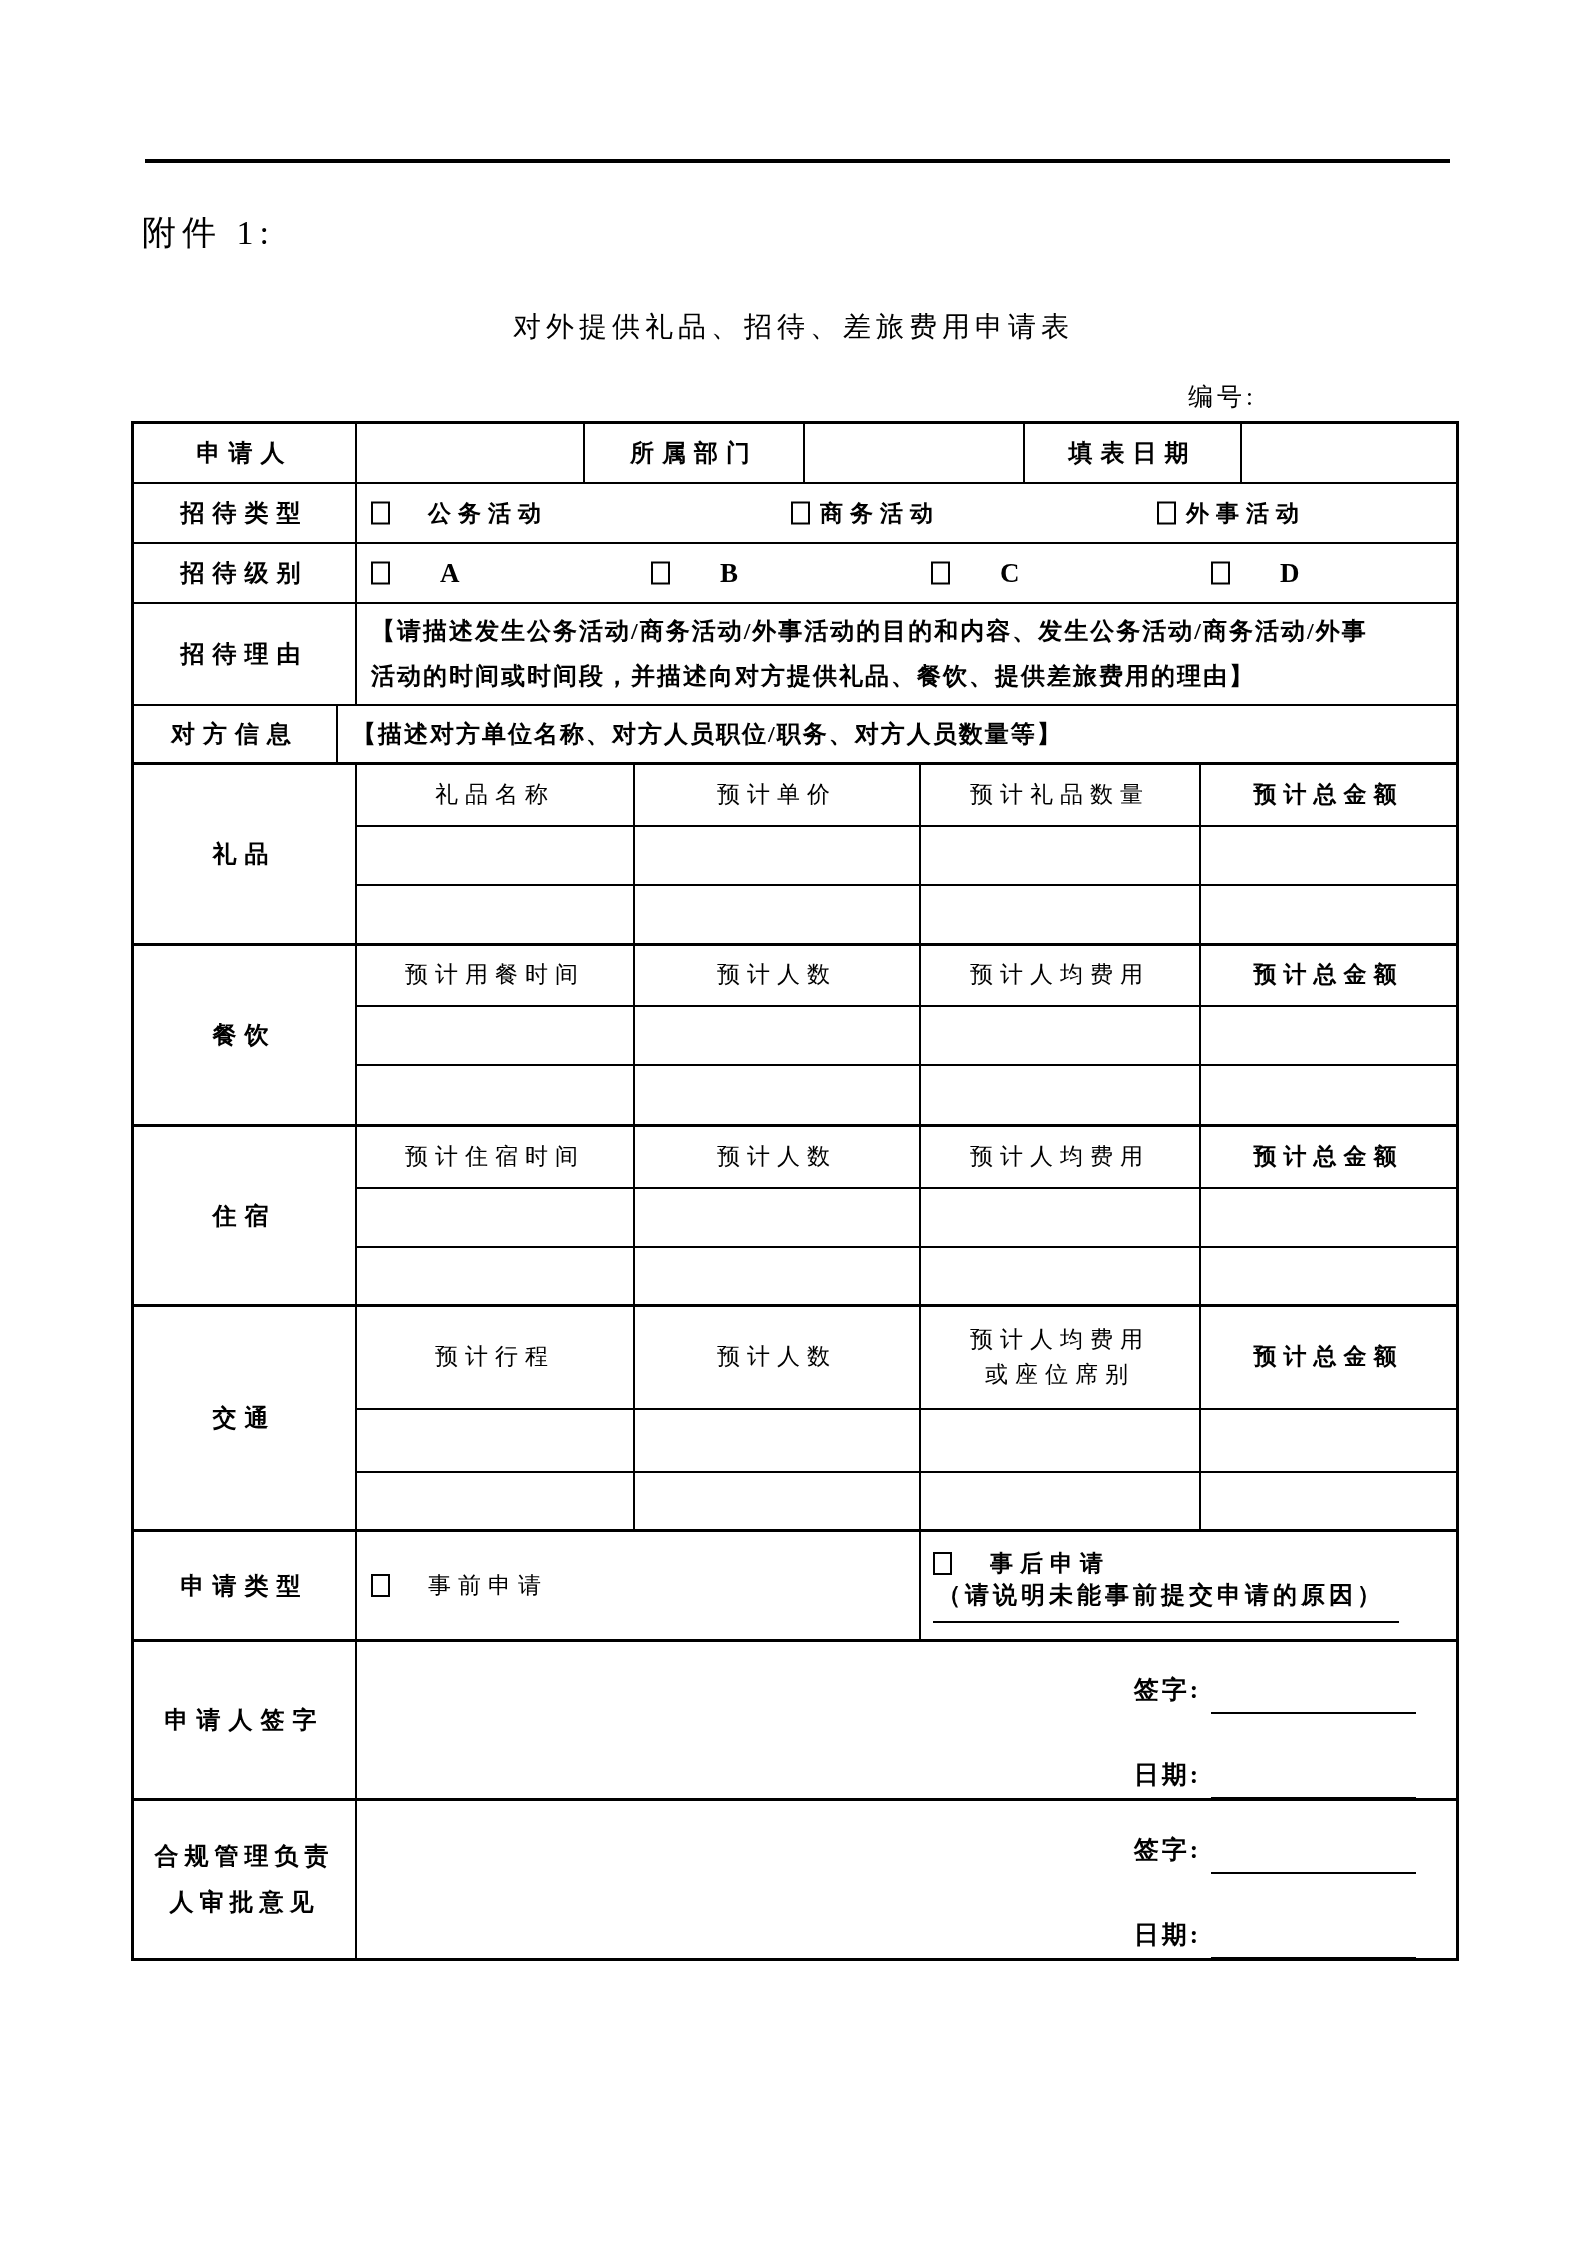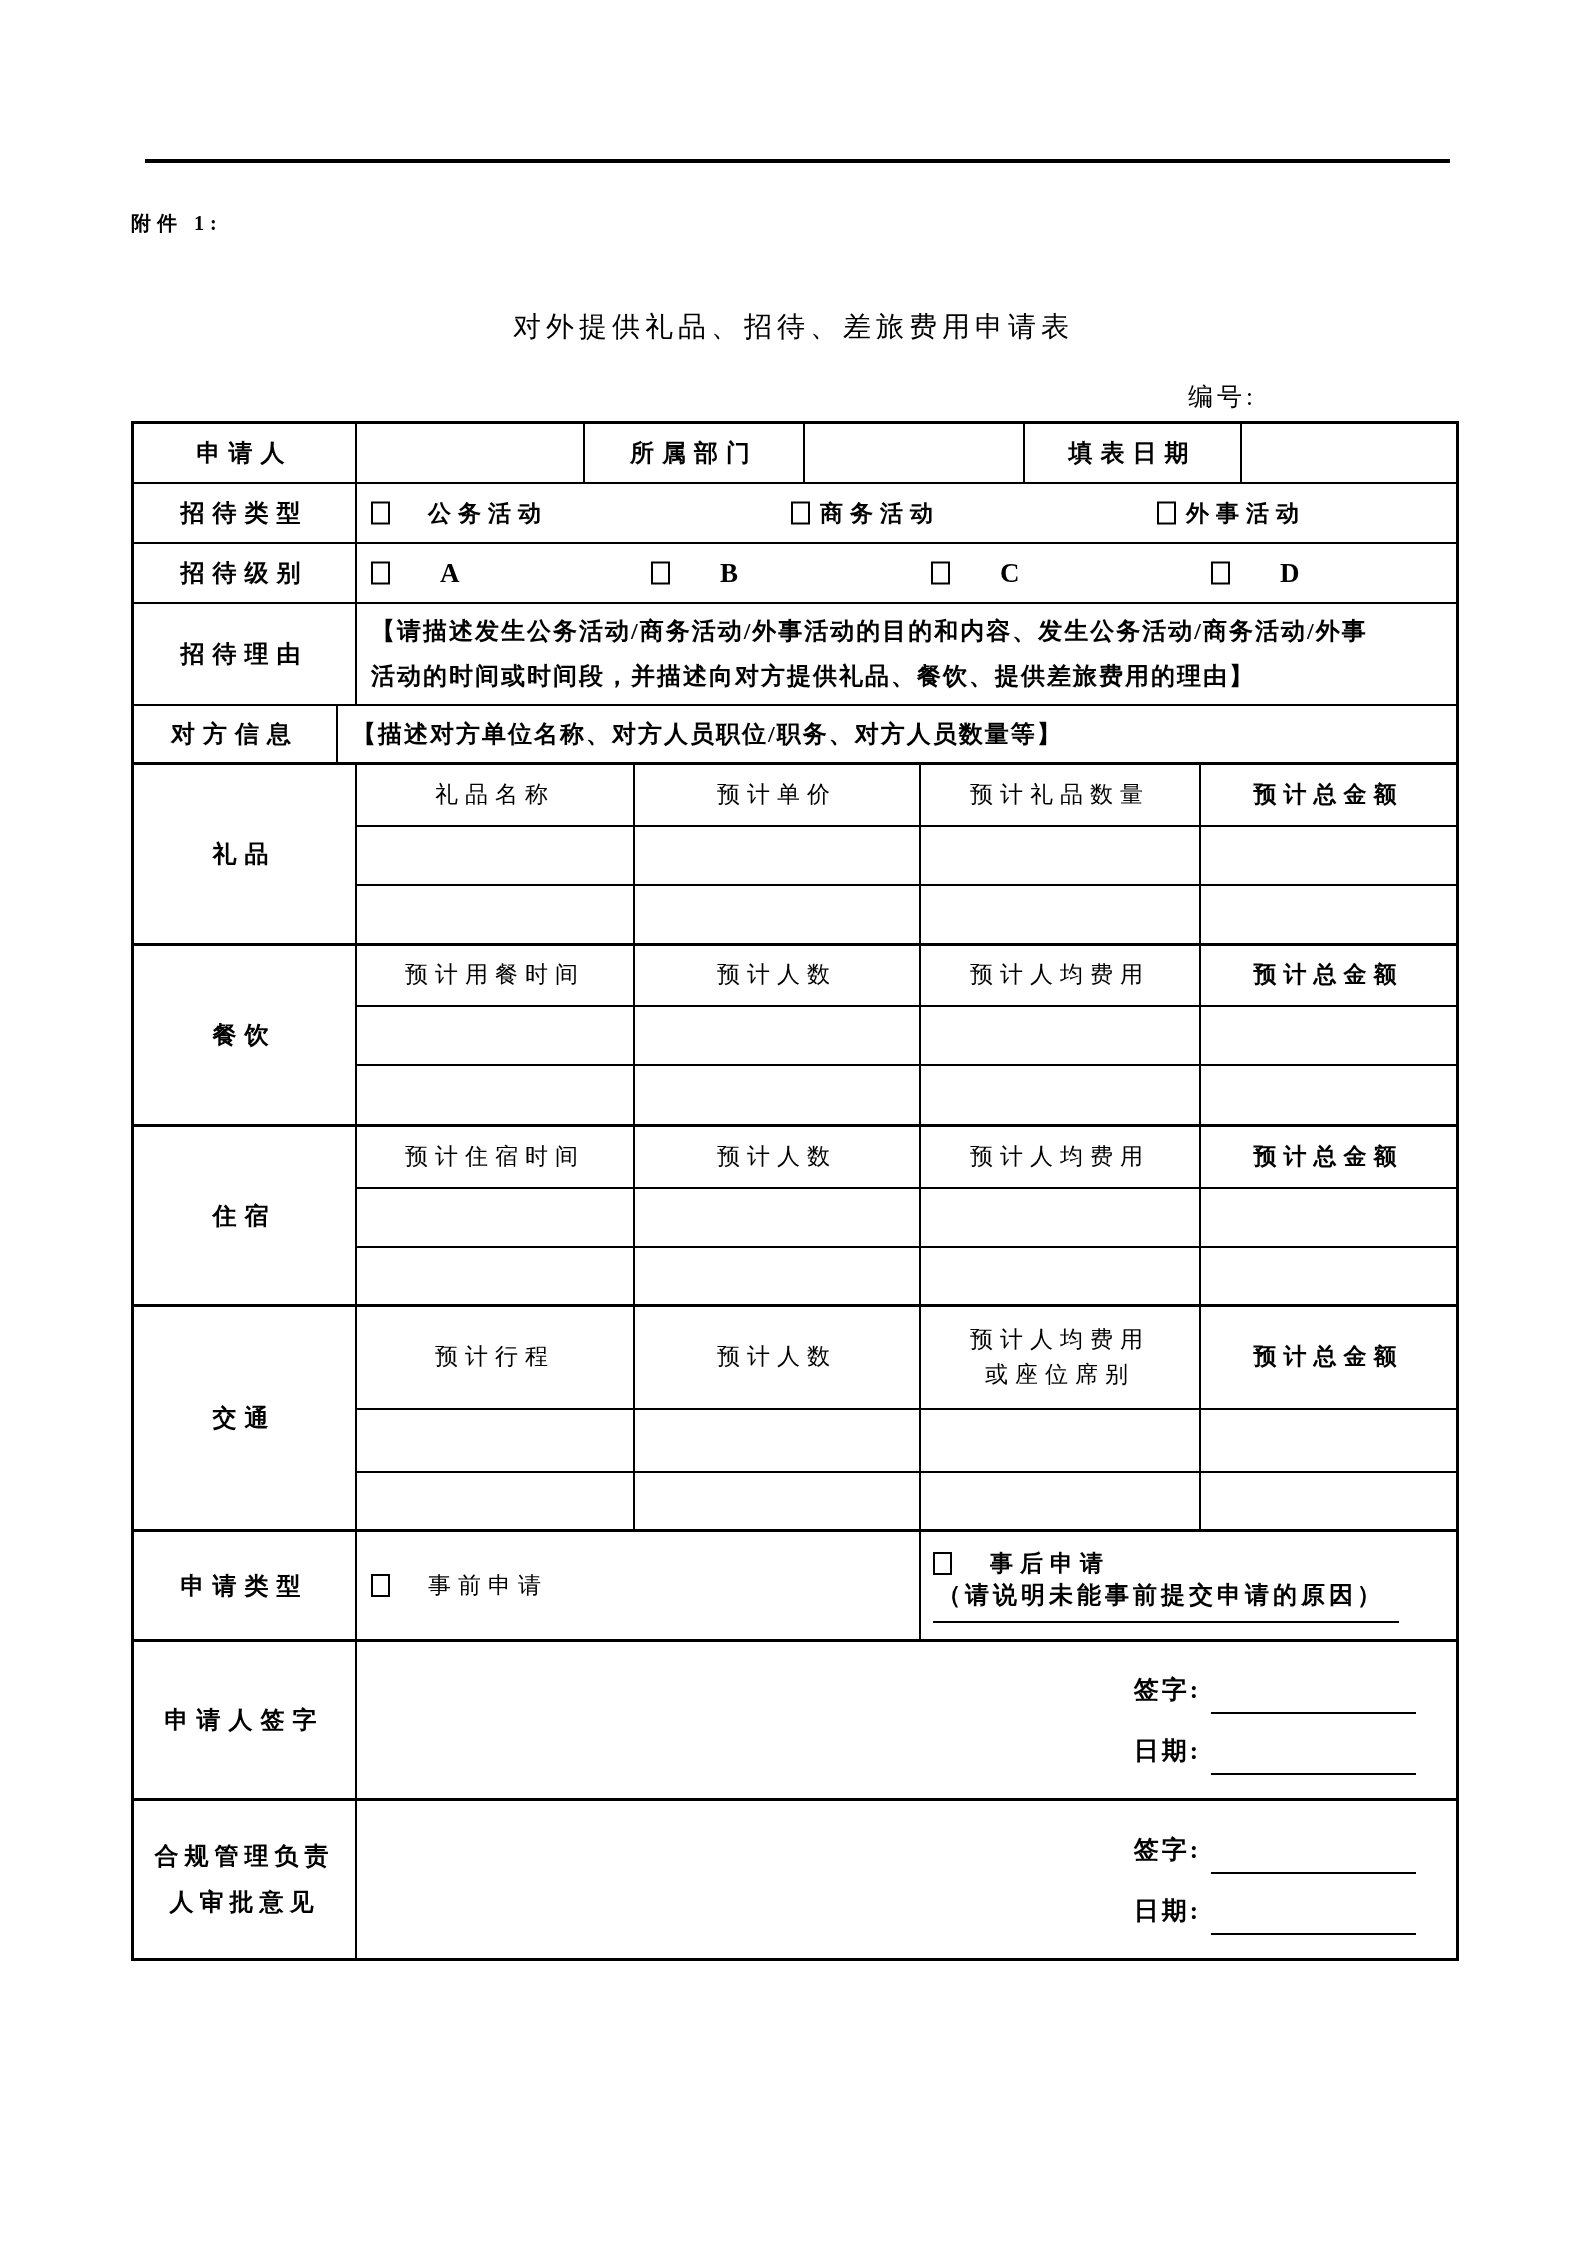--- a/index.html
+++ b/index.html
@@ -2,21 +2,21 @@
 <html><head>
 <meta charset="utf-8">
 <style>
   html,body { margin:0; padding:0; background:#ffffff; }
   .page {
     position:relative; width:1587px; height:2245px; background:#ffffff;
     font-family:"Liberation Serif","DejaVu Serif",serif; color:#000;
     overflow:hidden;
   }
   .toprule { position:absolute; left:145px; top:159px; width:1305px; height:4px; background:#000; }
-  .attachment { position:absolute; left:131px; top:210px; font-size:20px; font-weight:bold; letter-spacing:6px; }
+  .attachment { position:absolute; left:142px; top:210px; font-size:34px; font-weight:normal; letter-spacing:6px; }
   .title { position:absolute; left:0; top:308px; width:100%; text-align:center; font-size:28px; letter-spacing:5px; }
   .serial { position:absolute; left:1188px; top:380px; font-size:25px; letter-spacing:4px; }
 
   .ft { position:absolute; left:131px; top:421px; width:1328px; border:3px solid #000; box-sizing:border-box; }
   .tr { display:flex; box-sizing:border-box; border-top:2px solid #000; }
   .tr:first-child { border-top:0; }
   .tr.thick { border-top:3px solid #000; }
   .td { box-sizing:border-box; border-left:2px solid #000; display:flex; align-items:center; justify-content:center; }
   .td:first-child { border-left:0; }
   .grow { flex:1;font-weight:bold; }
@@ -40,21 +40,21 @@
   .sec-row { display:flex; box-sizing:border-box; border-top:2px solid #000; }
   .sec-row:first-child { border-top:0; }
   .sec-row .td:first-child { border-left:2px solid #000; }
   .two-line { flex-direction:column; }
 
   .pre-cell { justify-content:flex-start; padding-left:14px; }
   .post-cell { flex-direction:column; align-items:flex-start; justify-content:center; padding-left:12px; }
   .post-note { font-size:24px; letter-spacing:4px; border-bottom:2px solid #000; padding:0 14px 10px 4px; white-space:nowrap; }
 
   .sig-cell { flex-direction:column; align-items:flex-end; justify-content:center; gap:28px; padding-right:40px; }
-  .sig-row { display:flex; align-items:flex-end; font-size:25px; letter-spacing:3px; }
+  .sig-row { display:flex; align-items:flex-end; font-size:25px; letter-spacing:3px;margin-top:24px; }
   .sig-line { width:205px; height:20px; border-bottom:2px solid #000; margin-left:10px; transform:translateY(8px); }
 
   .label-2line { font-weight:bold; font-size:24px; letter-spacing:6px; text-align:center; line-height:1.9; }
 </style>
 </head>
 <body>
 
 <div class="page">
 
   <div class="toprule"></div>

